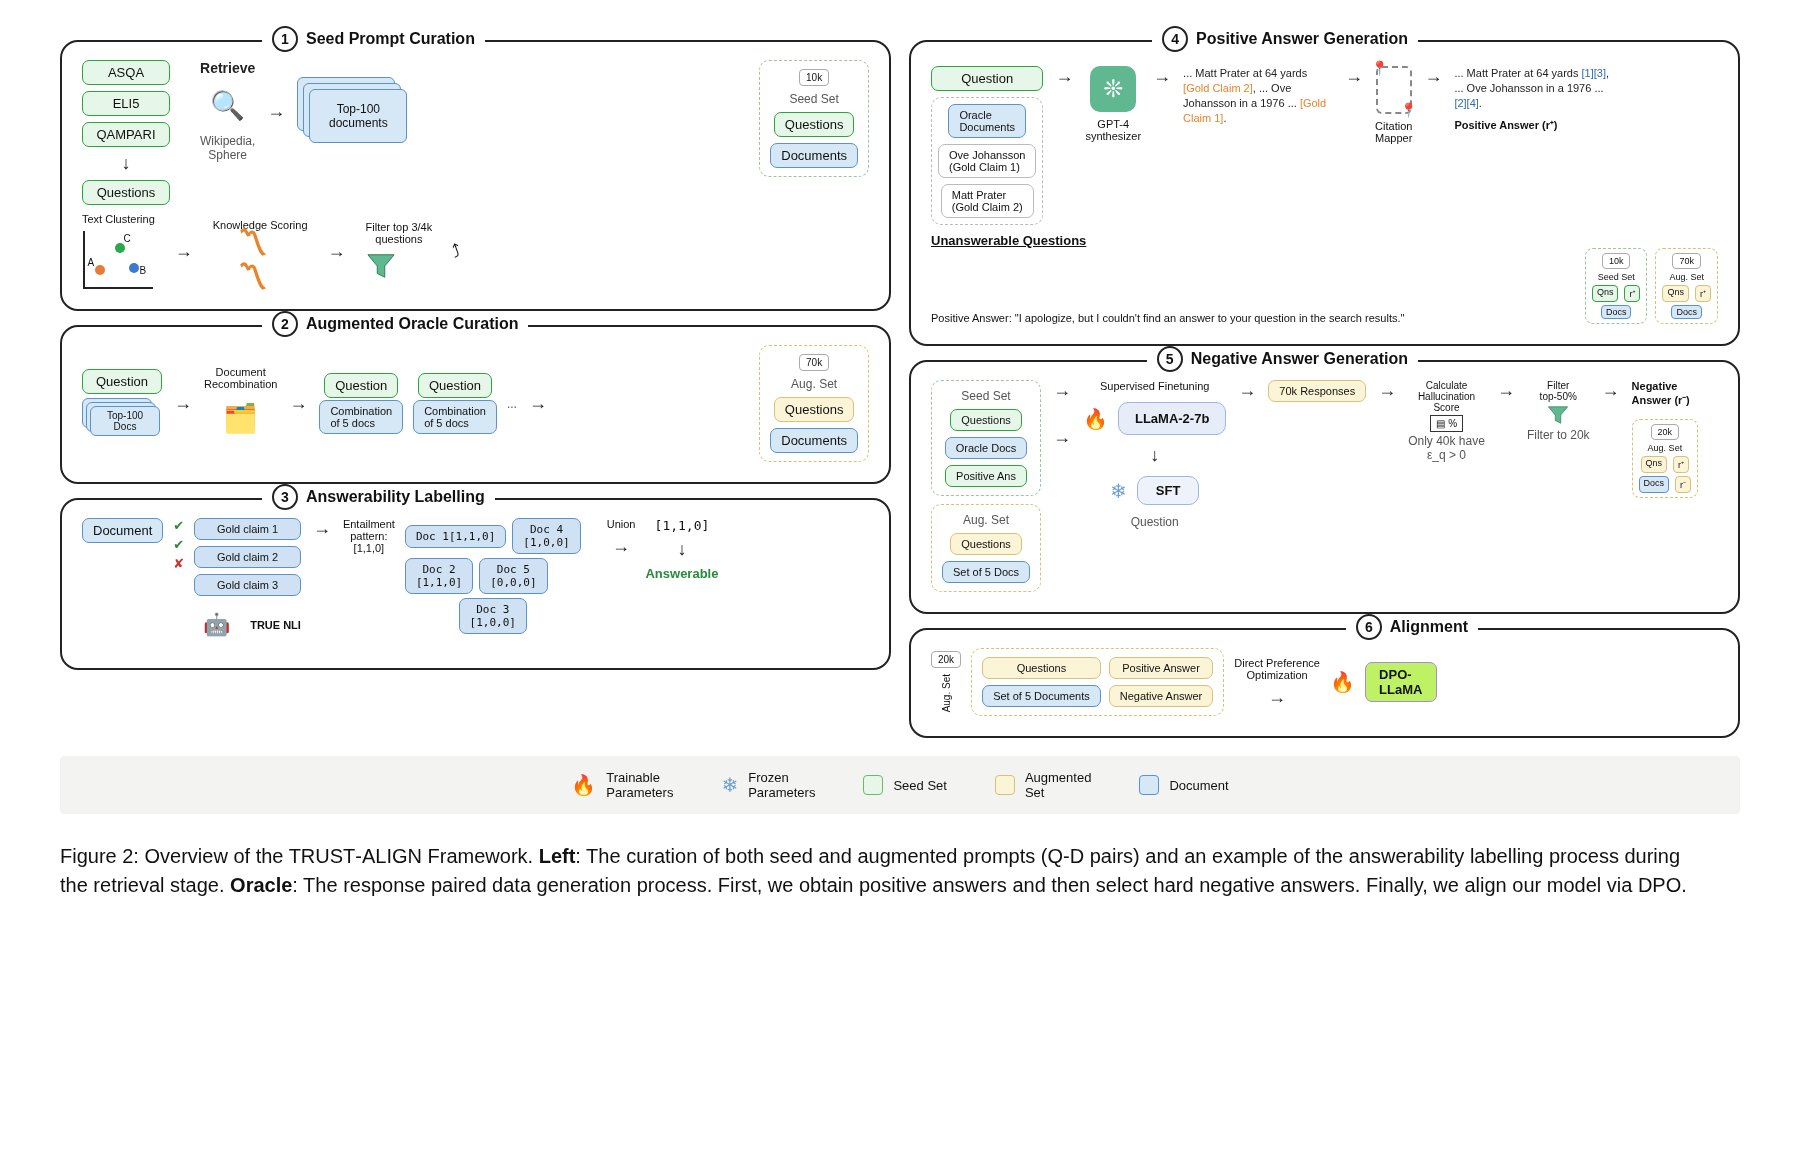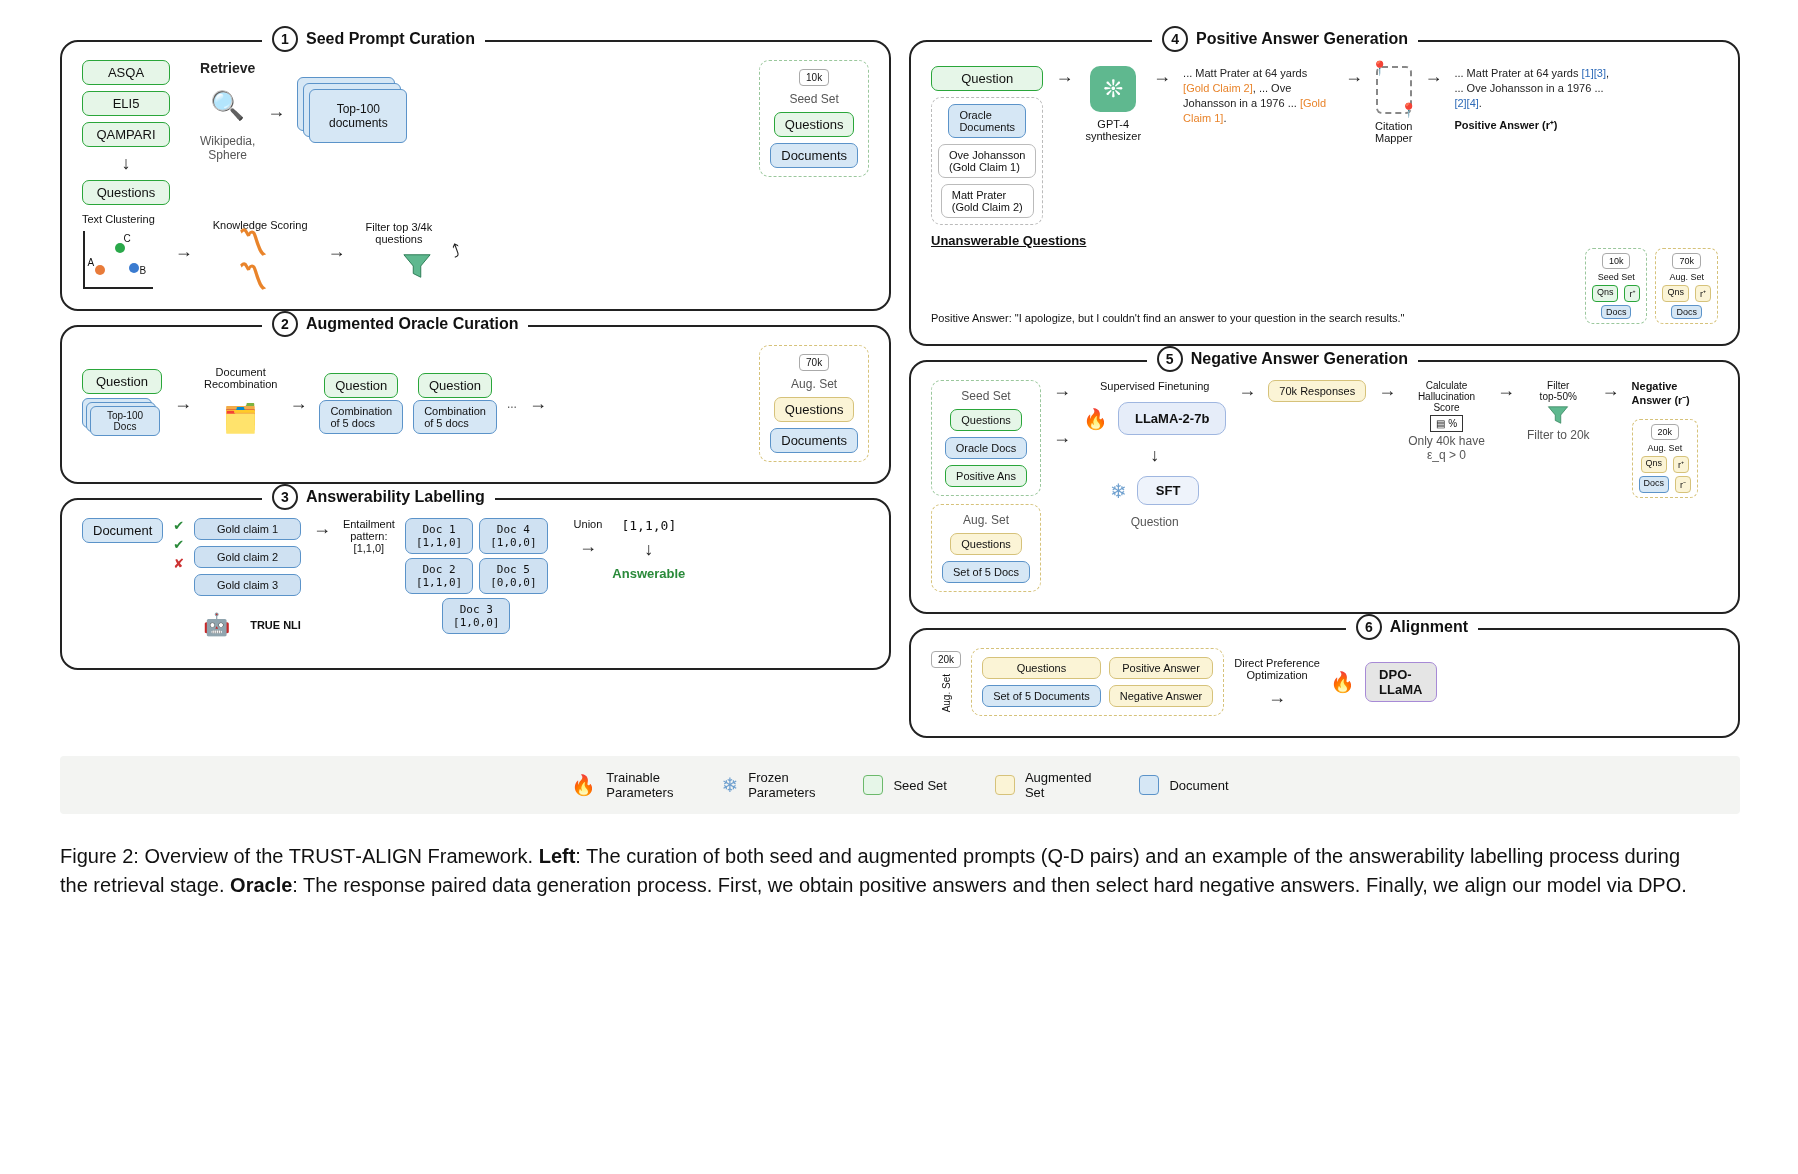--- a/index.html
+++ b/index.html
@@ -11,21 +11,21 @@
     .panel-title { position:absolute; top:-16px; left:200px; background:#fff; padding:0 10px; font-weight:700; font-size:16px; display:flex; align-items:center; gap:8px;}
     .panel-title .num { display:inline-flex; width:26px; height:26px; border:2px solid #222; border-radius:50%; align-items:center; justify-content:center; font-size:14px;}
     .row { display:flex; align-items:center; gap:10px; flex-wrap:wrap; }
     .vstack { display:flex; flex-direction:column; gap:6px; }
     .chip { display:inline-flex; align-items:center; justify-content:center; padding:4px 10px; border:1.5px solid #2aa63a; border-radius:7px; background:#e6f6e8; font-size:13px; min-width:72px;}
     .chip.wide{min-width:88px;}
     .chip.cream{border-color:#d6c27a;background:#fbf4d6;}
     .chip.blue{border-color:#5b93c9;background:#d6e7f5;}
     .chip.blue2{border-color:#5b93c9;background:#cfe1f2;}
     .chip.grayline{border-color:#bbb;background:#fff;}
-    .chip.purple{border-color:#a78ad6;background:#e5e5e5;}
+    .chip.purple{border-color:#a78ad6;background:#bef264;}
     .small{font-size:11px;}
     .tiny{font-size:10px;}
     .label{font-size:14px; color:#222; font-weight:600;}
     .mut{color:#555;font-size:12px;}
     .arrow{font-size:18px;color:#222;padding:0 2px;}
     .dashbox{border:1.5px dashed #bbb;border-radius:10px;padding:8px 10px;display:inline-flex;flex-direction:column;gap:6px;align-items:center;}
     .stackdocs{position:relative;width:110px;height:68px;}
     .stackdocs .d{position:absolute;width:98px;height:54px;border:1.5px solid #5b93c9;background:#d6e7f5;border-radius:6px;}
     .stackdocs .d:nth-child(1){left:0;top:0;}
     .stackdocs .d:nth-child(2){left:6px;top:6px;}
@@ -132,21 +132,21 @@
               <span class="tiny" style="position:absolute;left:38px;top:2px;">C</span>
               <span class="tiny" style="position:absolute;left:54px;top:34px;">B</span>
             </div>
           </div>
           <span class="arrow">→</span>
           <div class="vstack" style="align-items:center;">
             <span class="small">Knowledge Scoring</span>
             <span class="ic" style="color:#e9842b;font-weight:900;font-size:30px;">〽〽</span>
           </div>
           <span class="arrow">→</span>
-          <div class="vstack" style="align-items:flex-end;">
+          <div class="vstack" style="align-items:flex-start;">
             <span class="small" style="white-space:pre-line;text-align:center;">Filter top 3/4k
 questions</span>
             <svg class="funnel" viewBox="0 0 32 32">
                 <path d="M2 4 H30 L20 16 V28 L12 24 V16 Z" fill="#5fb88f" stroke="#2a7a52"></path>
               </svg>
           </div>
           <span class="arrow" style="transform:rotate(-20deg);">⤴</span>
         </div>
       </div>
 
@@ -215,21 +215,21 @@
                 <span class="ic" style="font-size:22px;">🤖</span>
                 <span class="small" style="font-weight:700;">TRUE NLI</span>
               </div>
           </div>
           <span class="arrow">→</span>
           <div class="vstack small" style="white-space:pre-line;text-align:center;">Entailment
 pattern:
 [1,1,0]</div>
           <div class="vstack" style="gap:4px;">
             <div class="row" style="gap:6px;">
-              <span class="chip blue2 small mono" style="flex-direction:column;min-width:60px;">
+              <span class="chip blue2 small mono" style="flex-direction:row;min-width:60px;">
                   <span>Doc 1</span>
                   <span>[1,1,0]</span>
                 </span>
               <span class="chip blue2 small mono" style="flex-direction:column;min-width:60px;">
                   <span>Doc 4</span>
                   <span>[1,0,0]</span>
                 </span>
             </div>
             <div class="row" style="gap:6px;">
               <span class="chip blue2 small mono" style="flex-direction:column;min-width:60px;">

